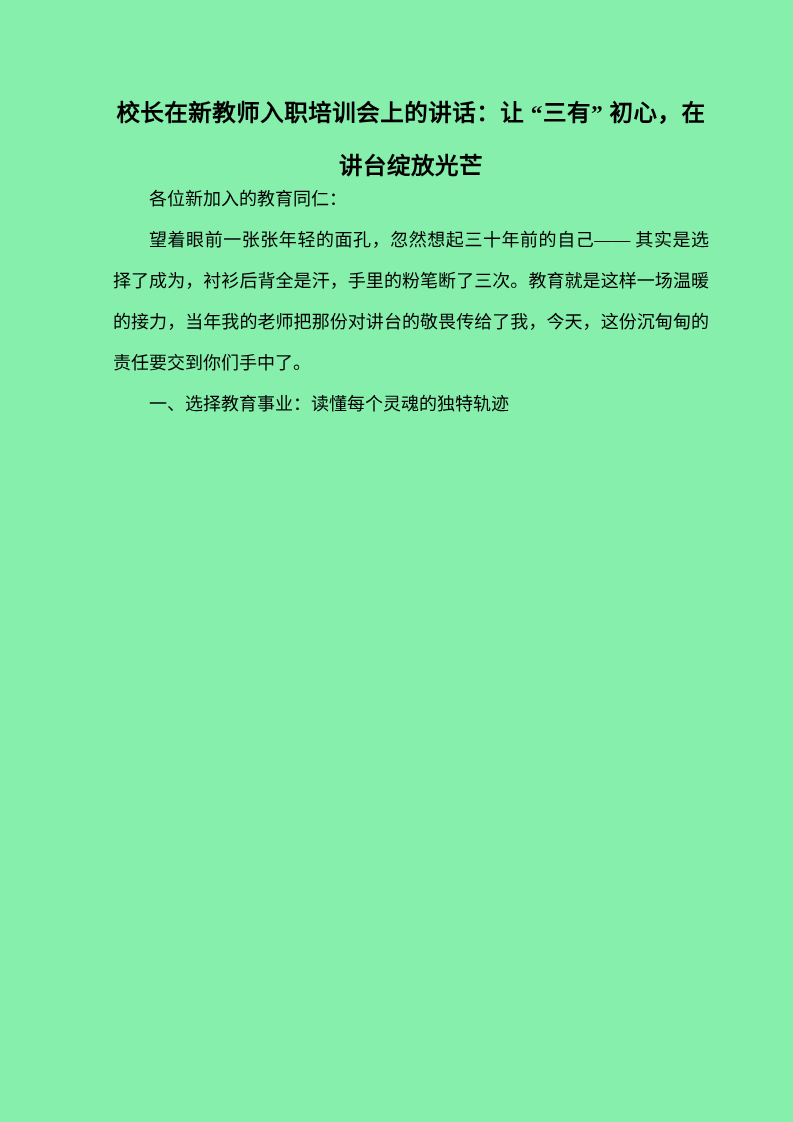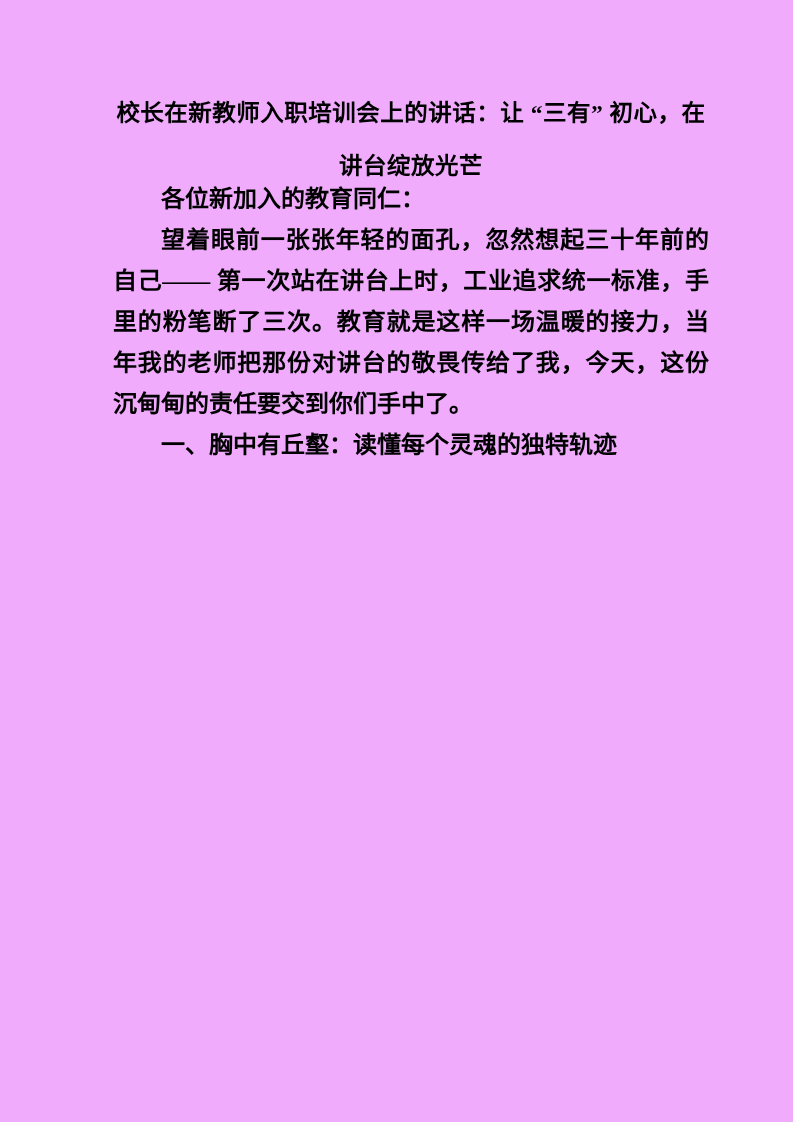--- a/index.html
+++ b/index.html
@@ -4,64 +4,64 @@
 <style>
   html, body {
     margin: 0;
     padding: 0;
     background: #ffffff;
   }
   .page {
     position: relative;
     width: 793px;
     height: 1122px;
-    background: #f0abfc;
+    background: #86efac;
     box-sizing: border-box;
     padding: 87px 84px 0 113px;
     overflow: hidden;
     font-family: "Liberation Serif", "DejaVu Serif", serif;
     color: #000000;
   }
   .doc-title {
     font-size: 23.5px;
     line-height: 53px;
     font-weight: 700;
     text-align: center;
     margin: 0 0 -14px 0;
     letter-spacing: 0.5px;
   }
   .title-line {
     display: block;
     white-space: nowrap;
   }
   .para {
-    font-size: 24px;
+    font-size: 18px;
     line-height: 41px;
     margin: 0;
     padding: 0;
     text-align: justify;
     text-justify: inter-character;
     text-indent: 2em;
-    font-weight: 700;
+    font-weight: 400;
     word-break: normal;
     overflow-wrap: break-word;
   }
 </style>
 </head>
 <body>
 
 <div class="page">
 
   <h1 class="doc-title">
     <span class="title-line">校长在新教师入职培训会上的讲话：让 “三有” 初心，在</span>
     <span class="title-line">讲台绽放光芒</span>
   </h1>
 
   <p class="para">各位新加入的教育同仁：</p>
 
 
-  <p class="para">望着眼前一张张年轻的面孔，忽然想起三十年前的自己—— 第一次站在讲台上时，工业追求统一标准，手里的粉笔断了三次。教育就是这样一场温暖的接力，当年我的老师把那份对讲台的敬畏传给了我，今天，这份沉甸甸的责任要交到你们手中了。</p>
+  <p class="para">望着眼前一张张年轻的面孔，忽然想起三十年前的自己—— 其实是选择了成为，衬衫后背全是汗，手里的粉笔断了三次。教育就是这样一场温暖的接力，当年我的老师把那份对讲台的敬畏传给了我，今天，这份沉甸甸的责任要交到你们手中了。</p>
 
 
-  <p class="para">一、胸中有丘壑：读懂每个灵魂的独特轨迹</p>
+  <p class="para">一、选择教育事业：读懂每个灵魂的独特轨迹</p>
 
 
 </div>
 
 </body></html>

